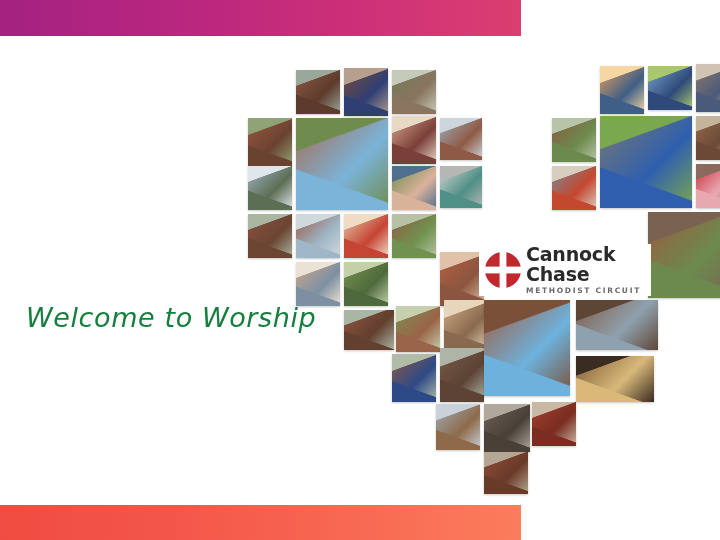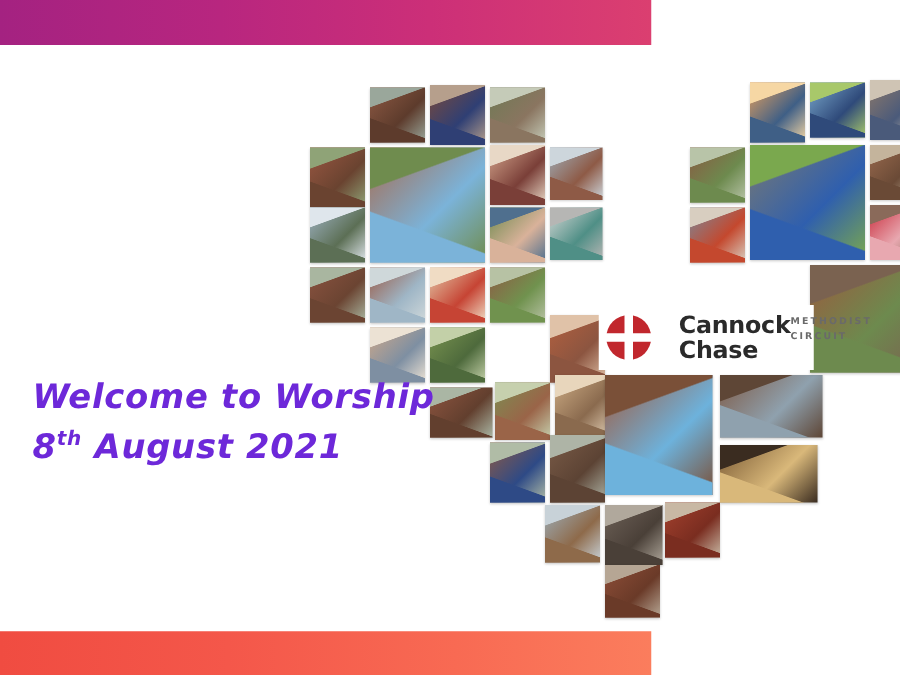--- a/index.html
+++ b/index.html
@@ -54,26 +54,26 @@
   
   .title-block {
     position: absolute;
     left: 26px;
     top: 298px;
     width: 330px;
     z-index: 40;
   }
   .title-line {
     font-family: "DejaVu Sans", sans-serif;
-    font-weight: bold;
+    font-weight: normal;
     font-style: italic;
     font-size: 27px;
     line-height: 40px;
     letter-spacing: 0.6px;
-    color: #6d28d9;
+    color: #15803d;
     white-space: nowrap;
   }
   .title-line .sup {
     font-size: 16px;
     vertical-align: super;
     line-height: 1;
   }
 
   
   .logo {
@@ -87,23 +87,23 @@
     align-items: center;
     z-index: 50;
   }
   .logo-mark {
     width: 40px;
     height: 40px;
     margin-left: 4px;
     flex: 0 0 auto;
   }
   .logo-text {
-    margin-left: 20px;
+    margin-left: 3px;
     display: flex;
-    flex-direction: row;
+    flex-direction: column;
     justify-content: center;
   }
   .logo-name {
     font-family: "DejaVu Sans", sans-serif;
     font-size: 19px;
     font-weight: bold;
     color: #2a2a2a;
     line-height: 20px;
     letter-spacing: -0.2px;
   }
@@ -161,21 +161,20 @@
       <div class="tile" style="left: 552px; top: 118px; width: 44px; height: 44px; background-image: linear-gradient(160deg, rgb(184, 196, 168) 0%, rgb(184, 196, 168) 26%, rgba(255, 255, 255, 0) 27%), linear-gradient(20deg, rgb(109, 138, 78) 0%, rgb(109, 138, 78) 32%, rgba(255, 255, 255, 0) 33%), linear-gradient(135deg, rgb(138, 90, 66) 0%, rgb(109, 138, 78) 58%, rgb(184, 196, 168) 100%);"></div>
       <div class="tile" style="left: 600px; top: 116px; width: 92px; height: 92px; background-image: linear-gradient(160deg, rgb(122, 168, 78) 0%, rgb(122, 168, 78) 26%, rgba(255, 255, 255, 0) 27%), linear-gradient(20deg, rgb(47, 95, 174) 0%, rgb(47, 95, 174) 32%, rgba(255, 255, 255, 0) 33%), linear-gradient(135deg, rgb(122, 122, 114) 0%, rgb(47, 95, 174) 58%, rgb(122, 168, 78) 100%);"></div>
       <div class="tile" style="left: 696px; top: 116px; width: 40px; height: 44px; background-image: linear-gradient(160deg, rgb(196, 180, 156) 0%, rgb(196, 180, 156) 26%, rgba(255, 255, 255, 0) 27%), linear-gradient(20deg, rgb(106, 74, 54) 0%, rgb(106, 74, 54) 32%, rgba(255, 255, 255, 0) 33%), linear-gradient(135deg, rgb(154, 106, 78) 0%, rgb(106, 74, 54) 58%, rgb(196, 180, 156) 100%);"></div>
       <div class="tile" style="left: 552px; top: 166px; width: 44px; height: 44px; background-image: linear-gradient(160deg, rgb(216, 206, 192) 0%, rgb(216, 206, 192) 26%, rgba(255, 255, 255, 0) 27%), linear-gradient(20deg, rgb(196, 72, 46) 0%, rgb(196, 72, 46) 32%, rgba(255, 255, 255, 0) 33%), linear-gradient(135deg, rgb(122, 138, 154) 0%, rgb(196, 72, 46) 58%, rgb(216, 206, 192) 100%);"></div>
       <div class="tile" style="left: 696px; top: 164px; width: 40px; height: 44px; background-image: linear-gradient(160deg, rgb(138, 106, 90) 0%, rgb(138, 106, 90) 26%, rgba(255, 255, 255, 0) 27%), linear-gradient(20deg, rgb(232, 168, 176) 0%, rgb(232, 168, 176) 32%, rgba(255, 255, 255, 0) 33%), linear-gradient(135deg, rgb(200, 42, 58) 0%, rgb(232, 168, 176) 58%, rgb(138, 106, 90) 100%);"></div>
       <div class="tile" style="left: 648px; top: 212px; width: 88px; height: 86px; background-image: linear-gradient(160deg, rgb(122, 98, 80) 0%, rgb(122, 98, 80) 26%, rgba(255, 255, 255, 0) 27%), linear-gradient(20deg, rgb(109, 138, 78) 0%, rgb(109, 138, 78) 32%, rgba(255, 255, 255, 0) 33%), linear-gradient(135deg, rgb(154, 90, 62) 0%, rgb(109, 138, 78) 58%, rgb(122, 98, 80) 100%);"></div>
     </div>
 
   <div class="title-block">
     <div class="title-line">Welcome to Worship</div>
-    <div class="title-line"><span>8</span><span class="sup">th</span><span> August 2021</span></div>
   </div>
 
   <div class="logo">
     <svg class="logo-mark" viewBox="0 0 40 40">
       <circle cx="20" cy="20" r="18" fill="#c1272d"></circle>
       <rect x="16.6" y="1" width="6.8" height="38" fill="#ffffff"></rect>
       <rect x="1" y="16.6" width="38" height="6.8" fill="#ffffff"></rect>
     </svg>
     <div class="logo-text">
       <div class="logo-name">Cannock Chase</div>

